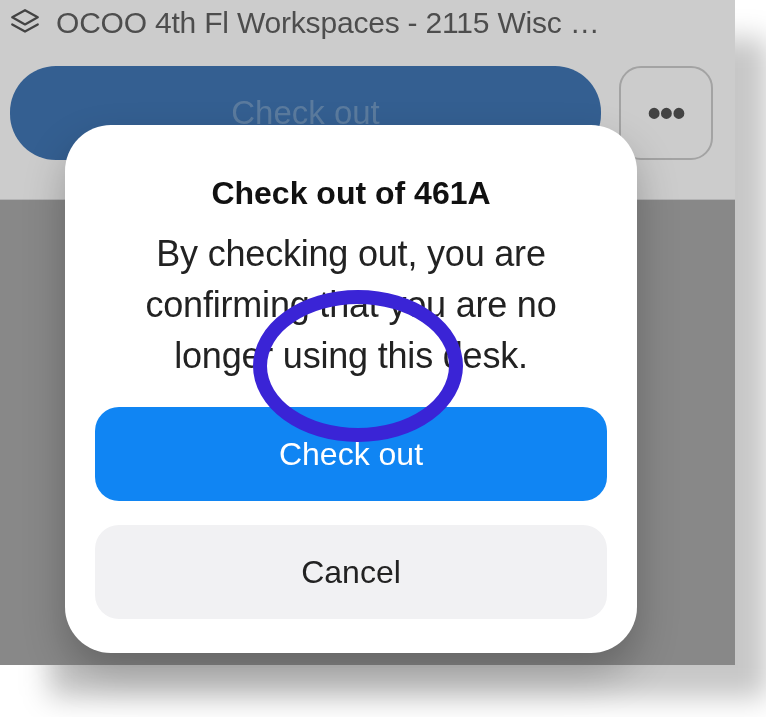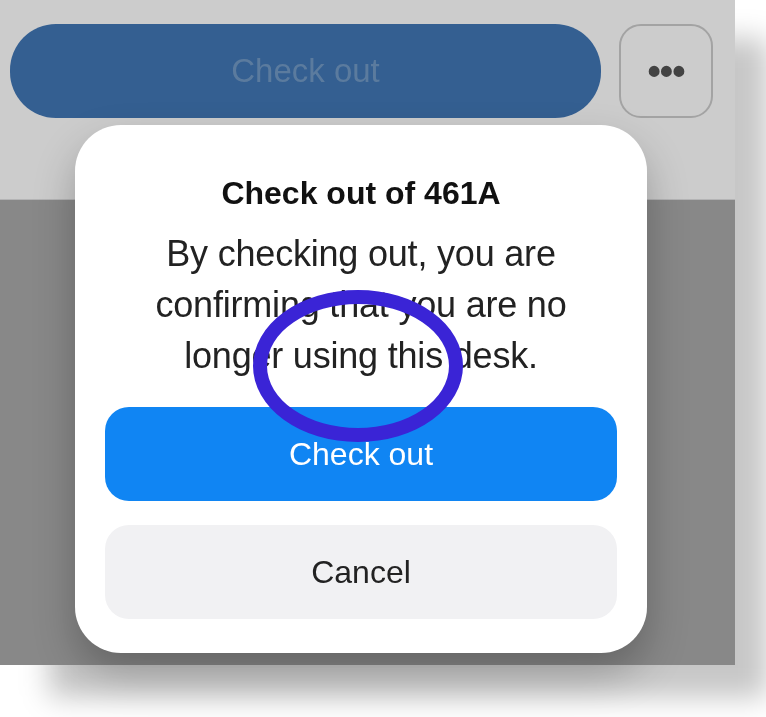--- a/index.html
+++ b/index.html
@@ -122,21 +122,21 @@
     .overlay::before {
       content: "";
       position: absolute;
       inset: 0;
       background: rgba(120,120,120,0.38);
       pointer-events: none;
     }
     .dialog {
       position: absolute;
       top: 125px;
-      left: 75px;
+      left: 65px;
       width: 572px;
       background: #ffffff;
       border-radius: 46px;
       padding: 50px 30px 34px 30px;
       box-shadow: 0 20px 40px rgba(0,0,0,0.25);
       z-index: 10;
     }
     .dialog-title {
       text-align: center;
       font-size: 32px;
@@ -187,20 +187,29 @@
     }
   </style>
 </head>
 <body>
 
 <div class="app-shadow"></div>
 
 <div class="app-frame">
 
   <div class="header">
+    <div class="header-top">
+      <span class="layers-icon">
+        <svg viewBox="0 0 24 24" width="34" height="34" fill="none" stroke="#222" stroke-width="1.6" stroke-linejoin="round" stroke-linecap="round">
+          <polygon points="12 3 3 8 12 13 21 8 12 3"></polygon>
+          <polyline points="3 13 12 18 21 13"></polyline>
+        </svg>
+      </span>
+      <div class="header-title">OCOO 4th Fl Workspaces - 2115 Wisc …</div>
+    </div>
     <div class="header-actions">
       <div class="checkout-pill">
         <span>Check out</span>
       </div>
       <div class="more-button">
         <span class="more-dots">•••</span>
       </div>
     </div>
   </div>
 

